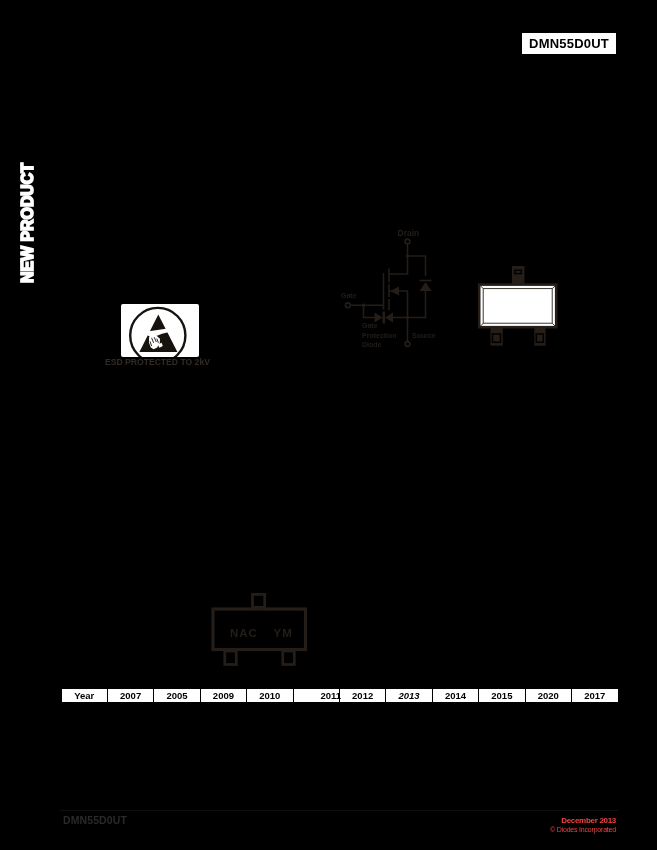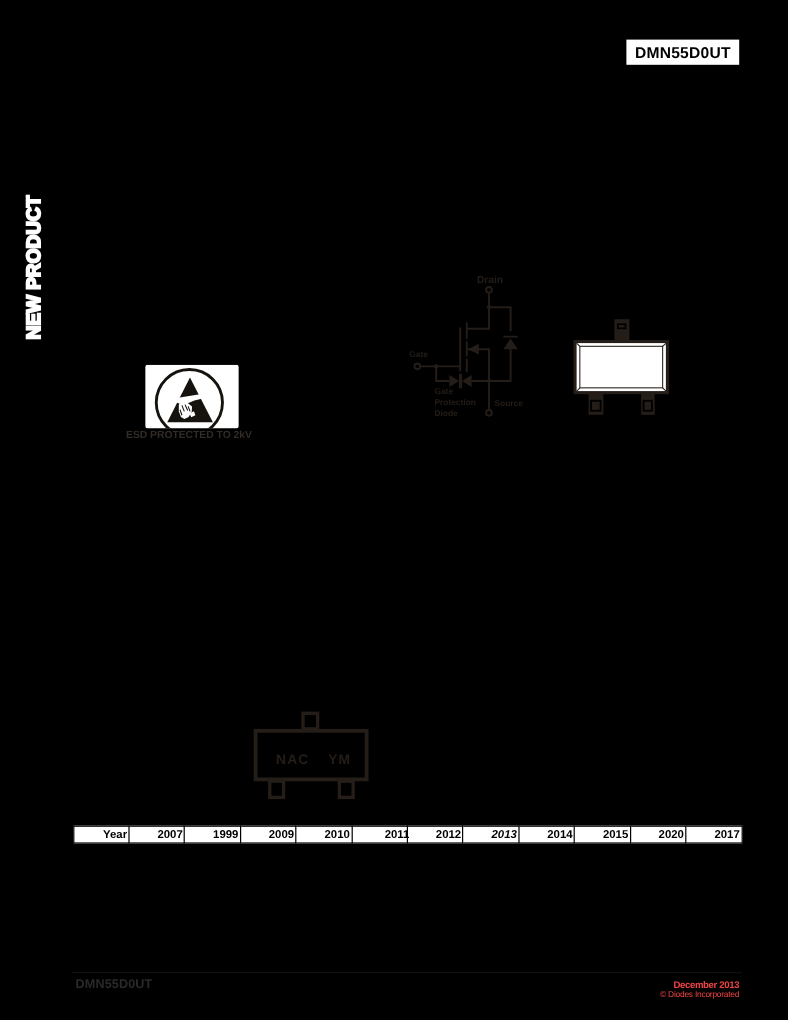--- a/index.html
+++ b/index.html
@@ -117,24 +117,24 @@
     </g>
     <g fill="#241d18" font-family="Liberation Sans,sans-serif" font-weight="bold" font-size="11.5" letter-spacing="1">
       <text x="21" y="47">NAC</text>
       <text x="64.5" y="47">YM</text>
     </g>
   </svg>
 
   <table class="abs" style="left:60.5px;top:688px;width:558px;border-collapse:collapse;table-layout:fixed;
          background:#fff;font-size:9.5px;color:#000;text-align:center;">
     <tbody>
-        <tr style="height:12.6px;font-weight:bold;text-align:right;">
+        <tr style="height:12.6px;font-weight:bold;">
       <td style="border:1.4px solid #000;">Year</td>
       <td style="border:1.4px solid #000;">2007</td>
-      <td style="border:1.4px solid #000;">1999</td>
+      <td style="border:1.4px solid #000;">2005</td>
       <td style="border:1.4px solid #000;margin-left:20px;">2009</td>
       <td style="border:1.4px solid #000;">2010</td>
       <td style="border:1.4px solid #000;padding-left:27px;">2011</td>
       <td style="border:1.4px solid #000;">2012</td>
       <td style="border:1.4px solid #000;font-style:italic;">2013</td>
       <td style="border:1.4px solid #000;margin-left:41px;">2014</td>
       <td style="border:1.4px solid #000;">2015</td>
       <td style="border:1.4px solid #000;">2020</td>
       <td style="border:1.4px solid #000;">2017</td>
     </tr>

